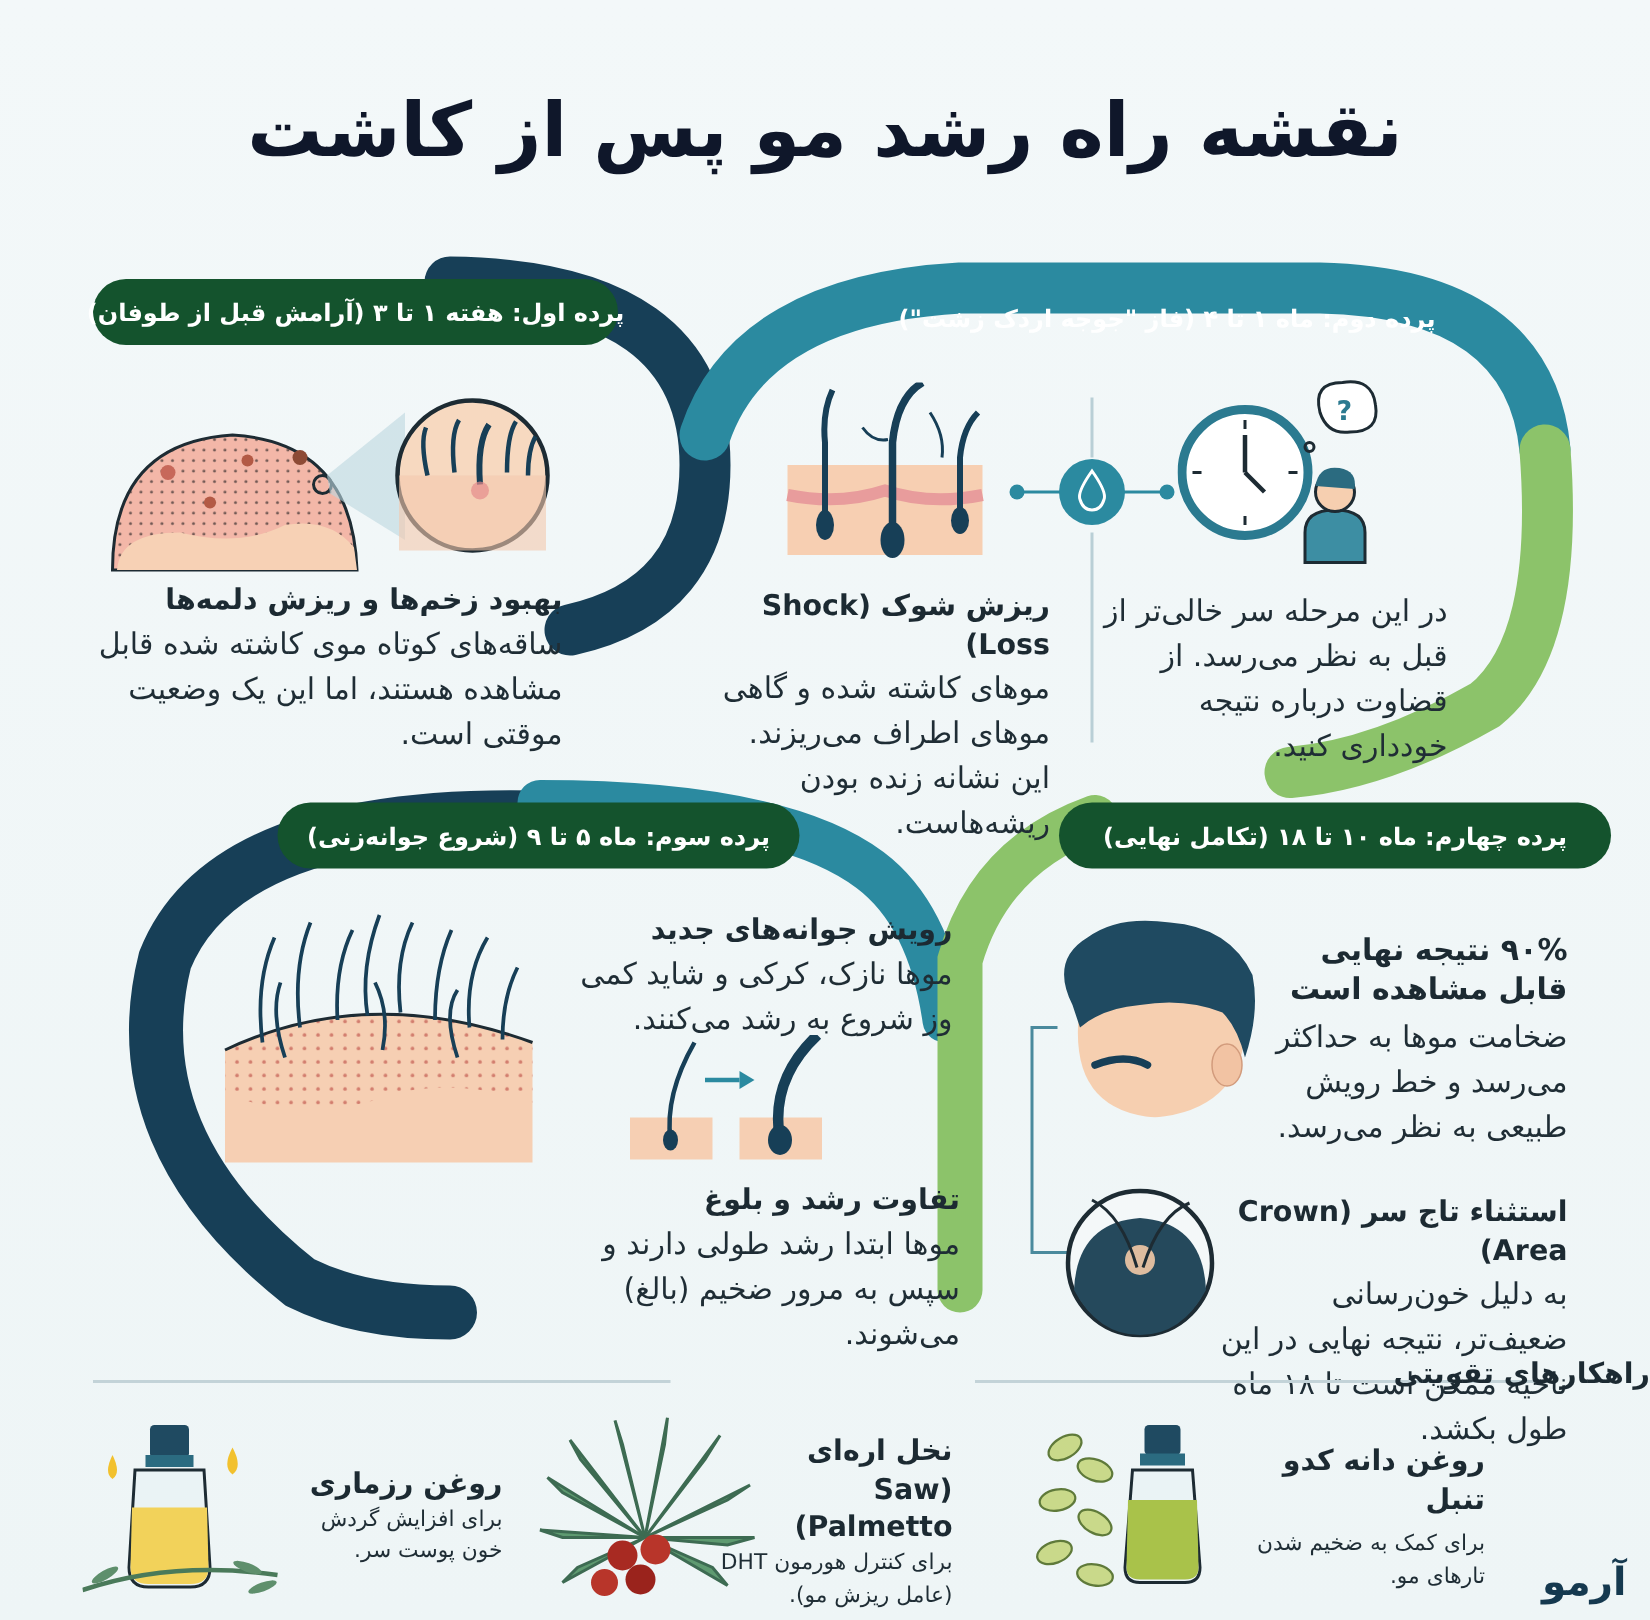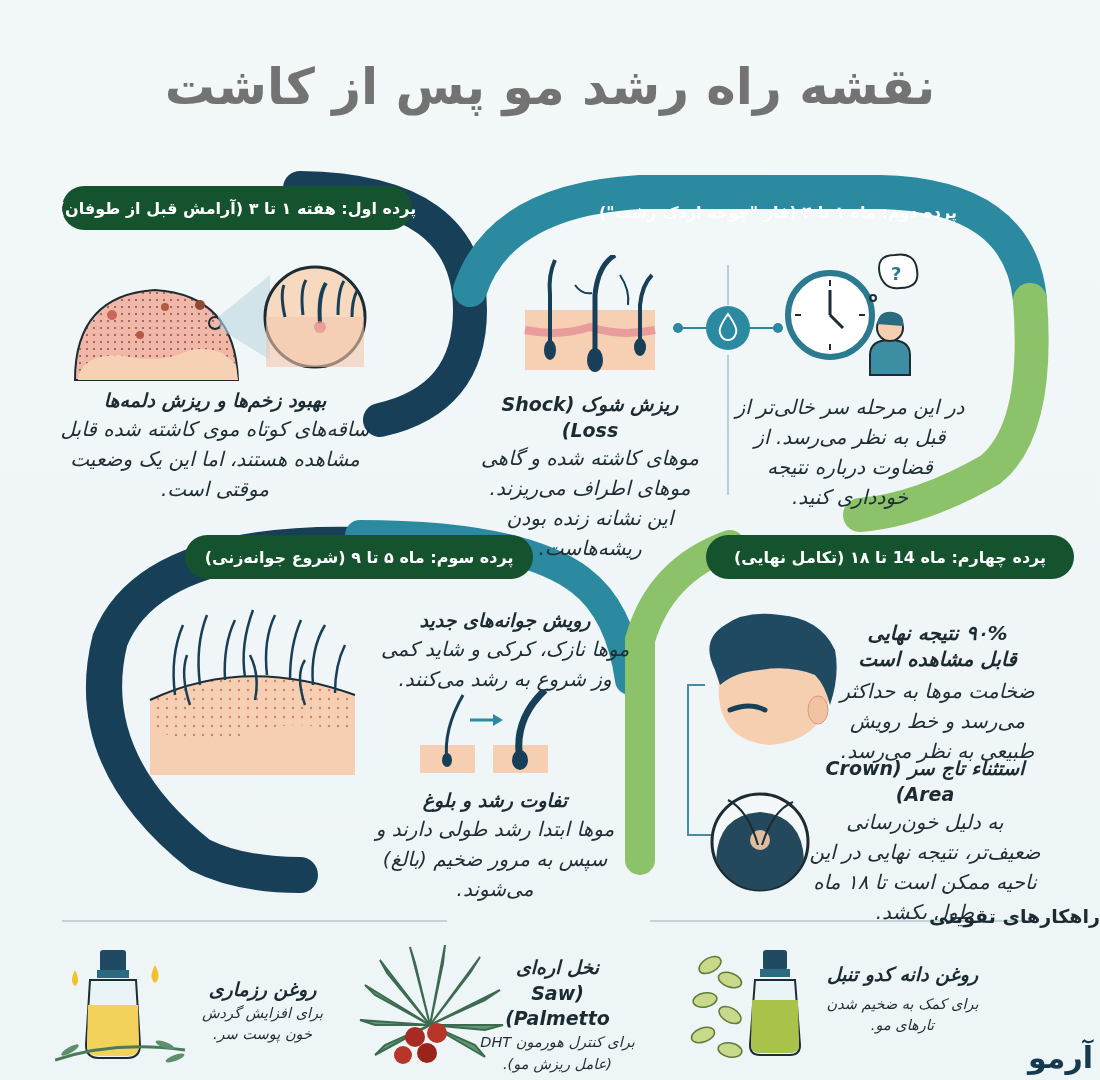--- a/index.html
+++ b/index.html
@@ -6,43 +6,43 @@
   html, body { width: 1100px; height: 1080px; overflow: hidden; }
   body {
     background: linear-gradient(180deg, #f3f8f9 0%, #eef5f6 100%);
     font-family: "DejaVu Sans", sans-serif;
     color: #1d2b33;
     position: relative;
   }
   .abs { position: absolute; }
   #title {
     position: absolute; top: 58px; left: 0; width: 1100px; text-align: center;
-    font-size: 50px; font-weight: 900; color: #737373; direction: rtl; letter-spacing: -1px;
+    font-size: 50px; font-weight: 900; color: #0f172a; direction: rtl; letter-spacing: -1px;
   }
   
   svg.bands { position: absolute; left: 0; top: 0; }
   .pill {
     position: absolute; height: 44px; border-radius: 22px;
     color: #fff; font-weight: 700; font-size: 16px; direction: rtl;
     display: flex; align-items: center; justify-content: center; padding: 0 18px;
     white-space: nowrap;
   }
   .pill.dark { background: #14532d; }
   .pill.teal { background: #2b8aa0; }
-  .block { position: absolute; direction: rtl; text-align: center; font-style: italic; }
+  .block { position: absolute; direction: rtl; text-align: right; }
   .block h3 { font-size: 19px; font-weight: 800; color: #1c2a32; line-height: 1.35; }
   .block h2 { font-size: 20px; font-weight: 900; color: #1c2a32; line-height: 1.3; }
   .block p { font-size: 20px; line-height: 1.5; color: #1f2d35; }
   .divider-v { position: absolute; width: 2px; background: #b9cfd6; }
   .section-title {
     position: absolute; top: 905px; left: 0; width: 1100px; 
     font-size: 19px; font-weight: 800; direction: rtl; color: #1c2a32;
   }
   .hr { position: absolute; top: 920px; height: 2px; background: #c3d3d8; }
-  .logo { position: absolute; left: 1028px; top: 1040px; font-size: 30px; font-weight: 900; color: #15394f; direction: rtl; }
+  .logo { position: absolute; left: 1028px; top: 1040px; font-size: 26px; font-weight: 900; color: #15394f; direction: rtl; }
   .remedy h3 { font-size: 19px; }
   .remedy p { font-size: 14.5px; }
 </style>
 </head>
 <body>
 
 <h1 id="title">نقشه راه رشد مو پس از کاشت</h1>
 
 <svg class="bands" width="1100" height="1080" viewBox="0 0 1100 1080">
 
@@ -56,21 +56,21 @@
   <path d="M 360 535 Q 520 535 580 580 Q 620 610 630 680" fill="none" stroke="#2b8aa0" stroke-width="30" stroke-linecap="round"></path>
 
   <path d="M 730 545 Q 660 570 640 640 L 640 860" fill="none" stroke="#8cc36a" stroke-width="30" stroke-linecap="round"></path>
 
   <path d="M 705 685 L 688 685 L 688 835 L 712 835" fill="none" stroke="#4a8a9d" stroke-width="2"></path>
 </svg>
 
 <div class="pill dark" style="left:62px; top:186px; width:350px;">پرده اول: هفته ۱ تا ۳ (آرامش قبل از طوفان)</div>
 <div class="pill teal" style="left:548px; top:190px; width:460px; background:transparent;">پرده دوم: ماه ۱ تا ۴ (فاز "جوجه اردک زشت")</div>
 <div class="pill dark" style="left:185px; top:535px; width:348px;">پرده سوم: ماه ۵ تا ۹ (شروع جوانه‌زنی)</div>
-<div class="pill dark" style="left:706px; top:535px; width:368px;">پرده چهارم: ماه 14 تا ۱۸ (تکامل نهایی)</div>
+<div class="pill dark" style="left:706px; top:535px; width:368px;">پرده چهارم: ماه ۱۰ تا ۱۸ (تکامل نهایی)</div>
 
 <svg class="abs" style="left:70px; top:255px;" width="320" height="130">
   <defs>
     <pattern id="dots" width="7" height="7" patternUnits="userSpaceOnUse">
       <circle cx="3" cy="3" r="1" fill="#3a3030"></circle>
     </pattern>
   </defs>
   <path d="M 5 125 Q 5 40 85 35 Q 165 40 168 125 Z" fill="#f3b7a8" stroke="#1d2b33" stroke-width="2"></path>
   <path d="M 5 125 Q 5 40 85 35 Q 165 40 168 125 Z" fill="url(#dots)" opacity="0.7"></path>
   <path d="M 8 125 Q 10 100 50 100 Q 90 110 120 95 Q 150 90 166 110 L 168 125 Z" fill="#f7d1b5"></path>
@@ -203,21 +203,21 @@
 </div>
 
 <svg class="abs" style="left:708px; top:790px;" width="104" height="104">
   <circle cx="52" cy="52" r="48" fill="#f4f8f9" stroke="#1d2b33" stroke-width="3"></circle>
   <path d="M 8 70 Q 10 25 52 22 Q 94 25 96 70 Q 80 100 52 100 Q 24 100 8 70 Z" fill="#25495c"></path>
   <circle cx="52" cy="50" r="10" fill="#f3c9a6" opacity="0.9"></circle>
   <path d="M 50 55 Q 40 20 20 10" stroke="#1d2b33" stroke-width="2" fill="none"></path>
   <path d="M 54 55 Q 65 20 85 12" stroke="#1d2b33" stroke-width="2" fill="none"></path>
 </svg>
 
-<div class="block" style="left:805px; top:756px; width:240px;">
+<div class="block" style="left:805px; top:796px; width:240px;">
   <h3>استثناء تاج سر (Crown Area)</h3>
   <p>به دلیل خون‌رسانی ضعیف‌تر، نتیجه نهایی در این ناحیه ممکن است تا ۱۸ ماه طول بکشد.</p>
 </div>
 
 <div class="hr" style="left:62px; width:385px;"></div>
 <div class="hr" style="left:650px; width:385px;"></div>
 <div class="section-title">راهکارهای تقویتی</div>
 
 <svg class="abs" style="left:55px; top:950px;" width="135" height="120">
   <rect x="45" y="0" width="26" height="22" rx="3" fill="#1f4a61"></rect>

